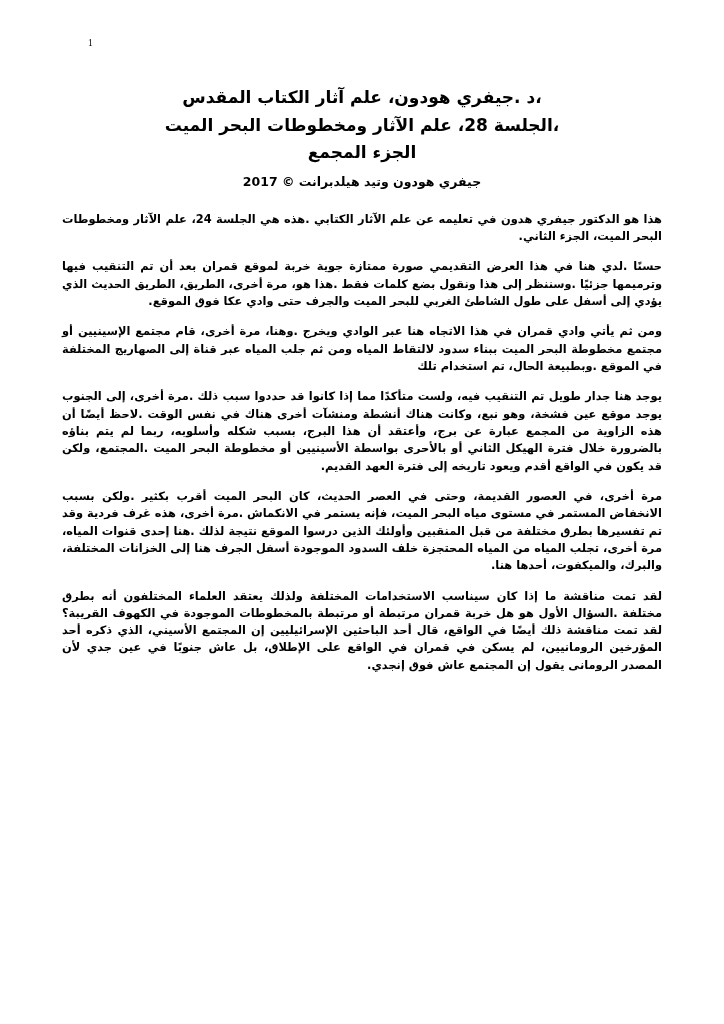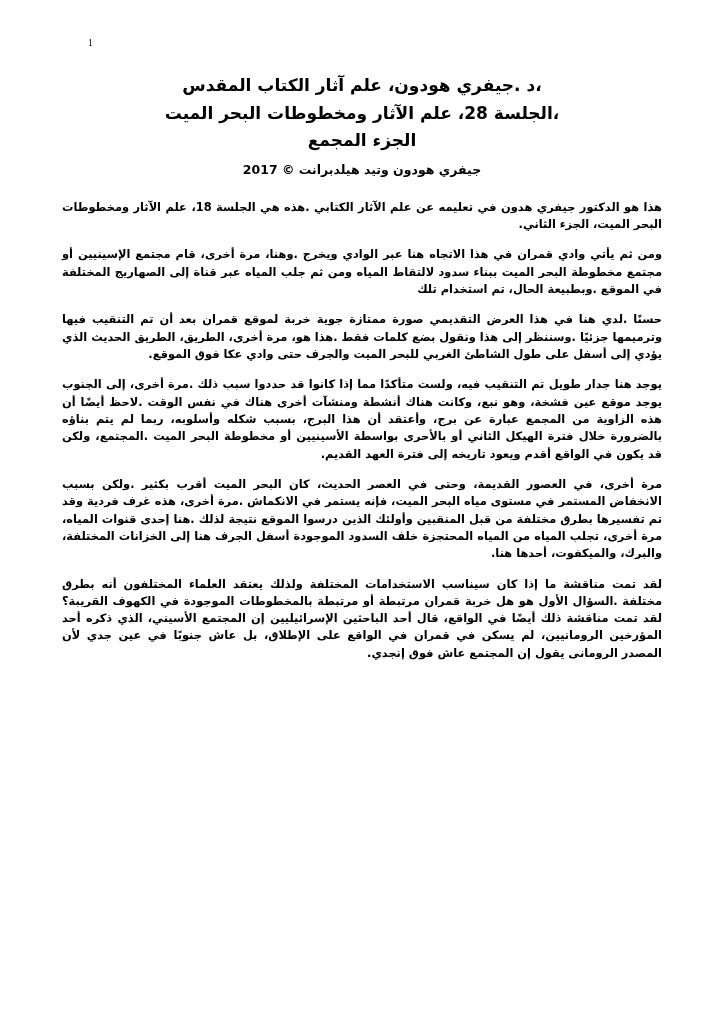--- a/index.html
+++ b/index.html
@@ -25,21 +25,21 @@
   .page-number {
     position: absolute;
     top: 38px;
     left: 88px;
     font-size: 9.5px;
     font-family: "Liberation Serif", serif;
     color: #000;
     direction: ltr;
   }
   .title-block {
-    margin-top: 36px;
+    margin-top: 48px;
     text-align: center;
     font-weight: bold;
     font-size: 17px;
     line-height: 1.62;
     letter-spacing: 0px;
   }
   .title-block .tline {
     display: block;
     white-space: nowrap;
   }
@@ -72,21 +72,21 @@
 
   <div class="title-block">
     <span class="tline">،د .جيفري هودون، علم آثار الكتاب المقدس</span>
     <span class="tline">،الجلسة 28، علم الآثار ومخطوطات البحر الميت</span>
     <span class="tline">الجزء المجمع</span>
   </div>
 
   <div class="byline">جيفري هودون وتيد هيلدبرانت © 2017</div>
 
   <div class="body-copy">
-    <p>هذا هو الدكتور جيفري هدون في تعليمه عن علم الآثار الكتابي .هذه هي الجلسة 18، علم الآثار ومخطوطات البحر الميت، الجزء الثاني.</p>
+    <p>هذا هو الدكتور جيفري هدون في تعليمه عن علم الآثار الكتابي .هذه هي الجلسة 24، علم الآثار ومخطوطات البحر الميت، الجزء الثاني.</p>
+    <p>حسنًا .لدي هنا في هذا العرض التقديمي صورة ممتازة جوية خربة لموقع قمران بعد أن تم التنقيب فيها وترميمها جزئيًا .وسننظر إلى هذا ونقول بضع كلمات فقط .هذا هو، مرة أخرى، الطريق، الطريق الحديث الذي يؤدي إلى أسفل على طول الشاطئ الغربي للبحر الميت والجرف حتى وادي عكا فوق الموقع.</p>
     <p>ومن ثم يأتي وادي قمران في هذا الاتجاه هنا عبر الوادي ويخرج .وهنا، مرة أخرى، قام مجتمع الإسينيين أو مجتمع مخطوطة البحر الميت ببناء سدود لالتقاط المياه ومن ثم جلب المياه عبر قناة إلى الصهاريج المختلفة في الموقع .وبطبيعة الحال، تم استخدام تلك</p>
-    <p>حسنًا .لدي هنا في هذا العرض التقديمي صورة ممتازة جوية خربة لموقع قمران بعد أن تم التنقيب فيها وترميمها جزئيًا .وسننظر إلى هذا ونقول بضع كلمات فقط .هذا هو، مرة أخرى، الطريق، الطريق الحديث الذي يؤدي إلى أسفل على طول الشاطئ الغربي للبحر الميت والجرف حتى وادي عكا فوق الموقع.</p>
     <p>يوجد هنا جدار طويل تم التنقيب فيه، ولست متأكدًا مما إذا كانوا قد حددوا سبب ذلك .مرة أخرى، إلى الجنوب يوجد موقع عين فشخة، وهو نبع، وكانت هناك أنشطة ومنشآت أخرى هناك في نفس الوقت .لاحظ أيضًا أن هذه الزاوية من المجمع عبارة عن برج، وأعتقد أن هذا البرج، بسبب شكله وأسلوبه، ربما لم يتم بناؤه بالضرورة خلال فترة الهيكل الثاني أو بالأحرى بواسطة الأسينيين أو مخطوطة البحر الميت .المجتمع، ولكن قد يكون في الواقع أقدم ويعود تاريخه إلى فترة العهد القديم.</p>
     <p>مرة أخرى، في العصور القديمة، وحتى في العصر الحديث، كان البحر الميت أقرب بكثير .ولكن بسبب الانخفاض المستمر في مستوى مياه البحر الميت، فإنه يستمر في الانكماش .مرة أخرى، هذه غرف فردية وقد تم تفسيرها بطرق مختلفة من قبل المنقبين وأولئك الذين درسوا الموقع نتيجة لذلك .هنا إحدى قنوات المياه، مرة أخرى، تجلب المياه من المياه المحتجزة خلف السدود الموجودة أسفل الجرف هنا إلى الخزانات المختلفة، والبرك، والميكفوت، أحدها هنا.</p>
     <p>لقد تمت مناقشة ما إذا كان سيناسب الاستخدامات المختلفة ولذلك يعتقد العلماء المختلفون أنه بطرق مختلفة .السؤال الأول هو هل خربة            قمران مرتبطة أو مرتبطة بالمخطوطات الموجودة في الكهوف القريبة؟ لقد تمت مناقشة ذلك أيضًا في الواقع، قال أحد الباحثين الإسرائيليين إن المجتمع الأسيني، الذي ذكره أحد المؤرخين الرومانيين، لم يسكن في قمران في الواقع على الإطلاق، بل عاش جنوبًا في عين جدي لأن المصدر الرومانى يقول إن المجتمع عاش فوق إنجدي.</p>
   </div>
 
 </div>
 
 </body></html>

